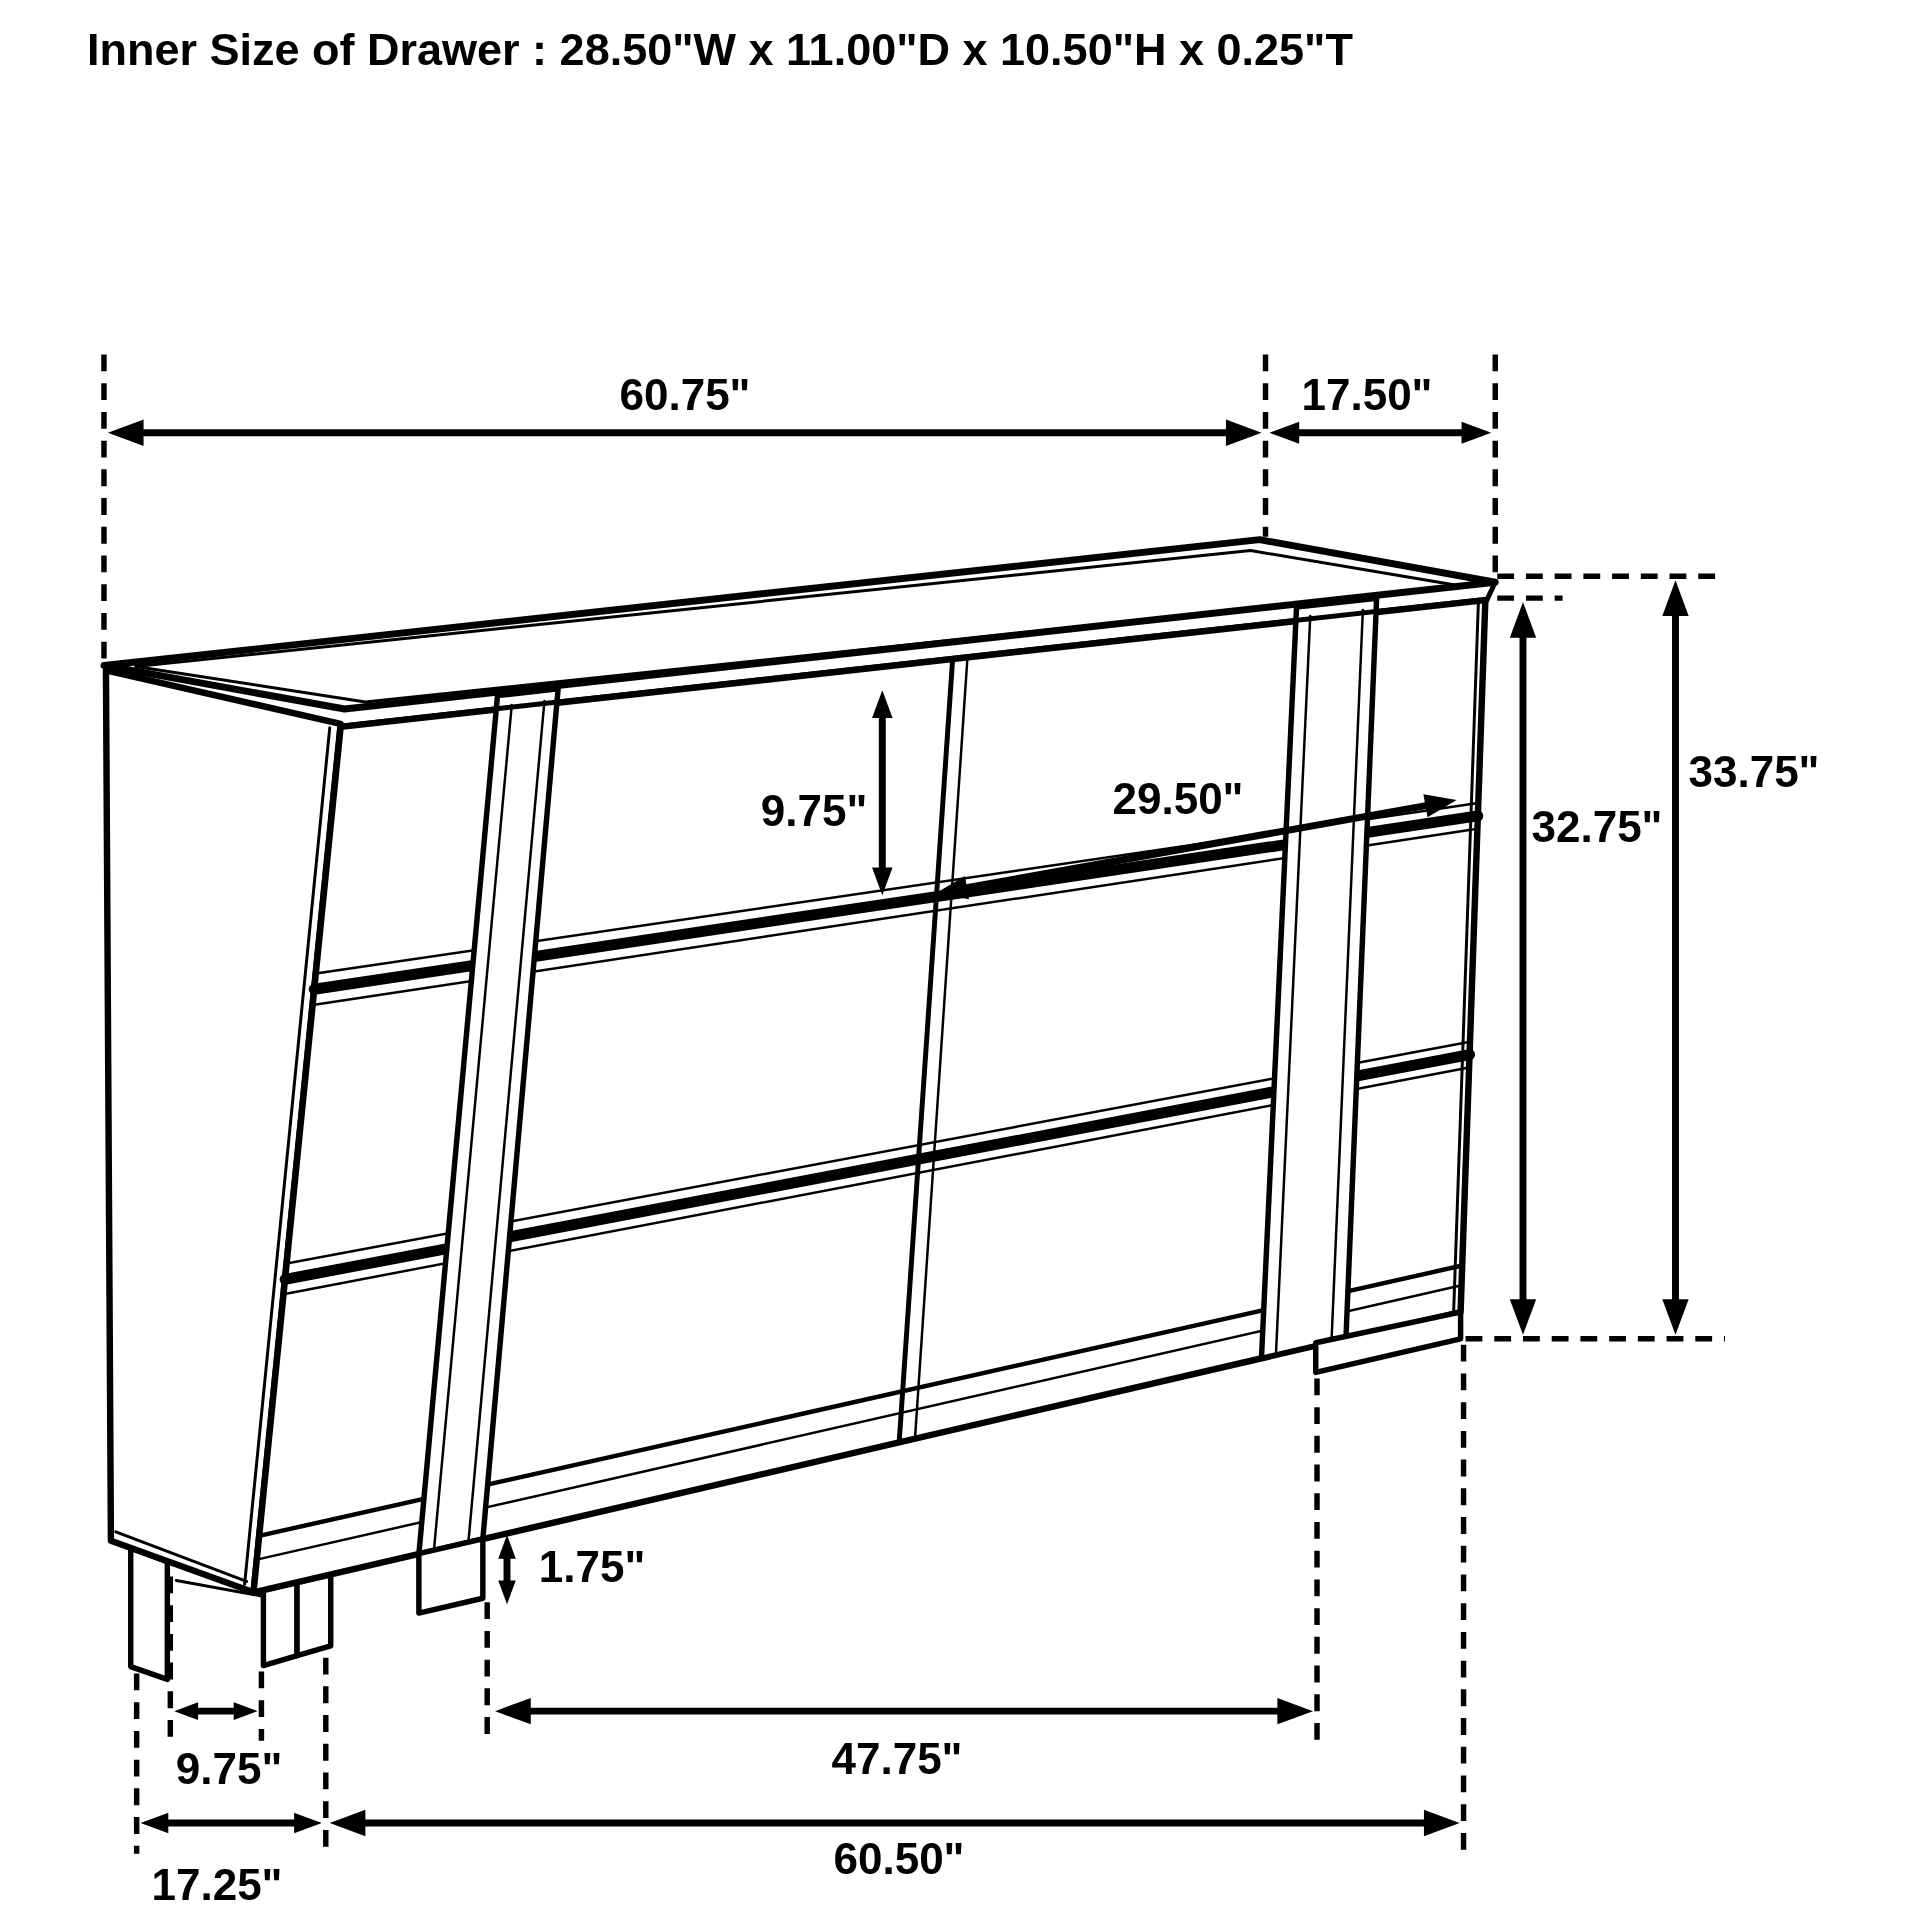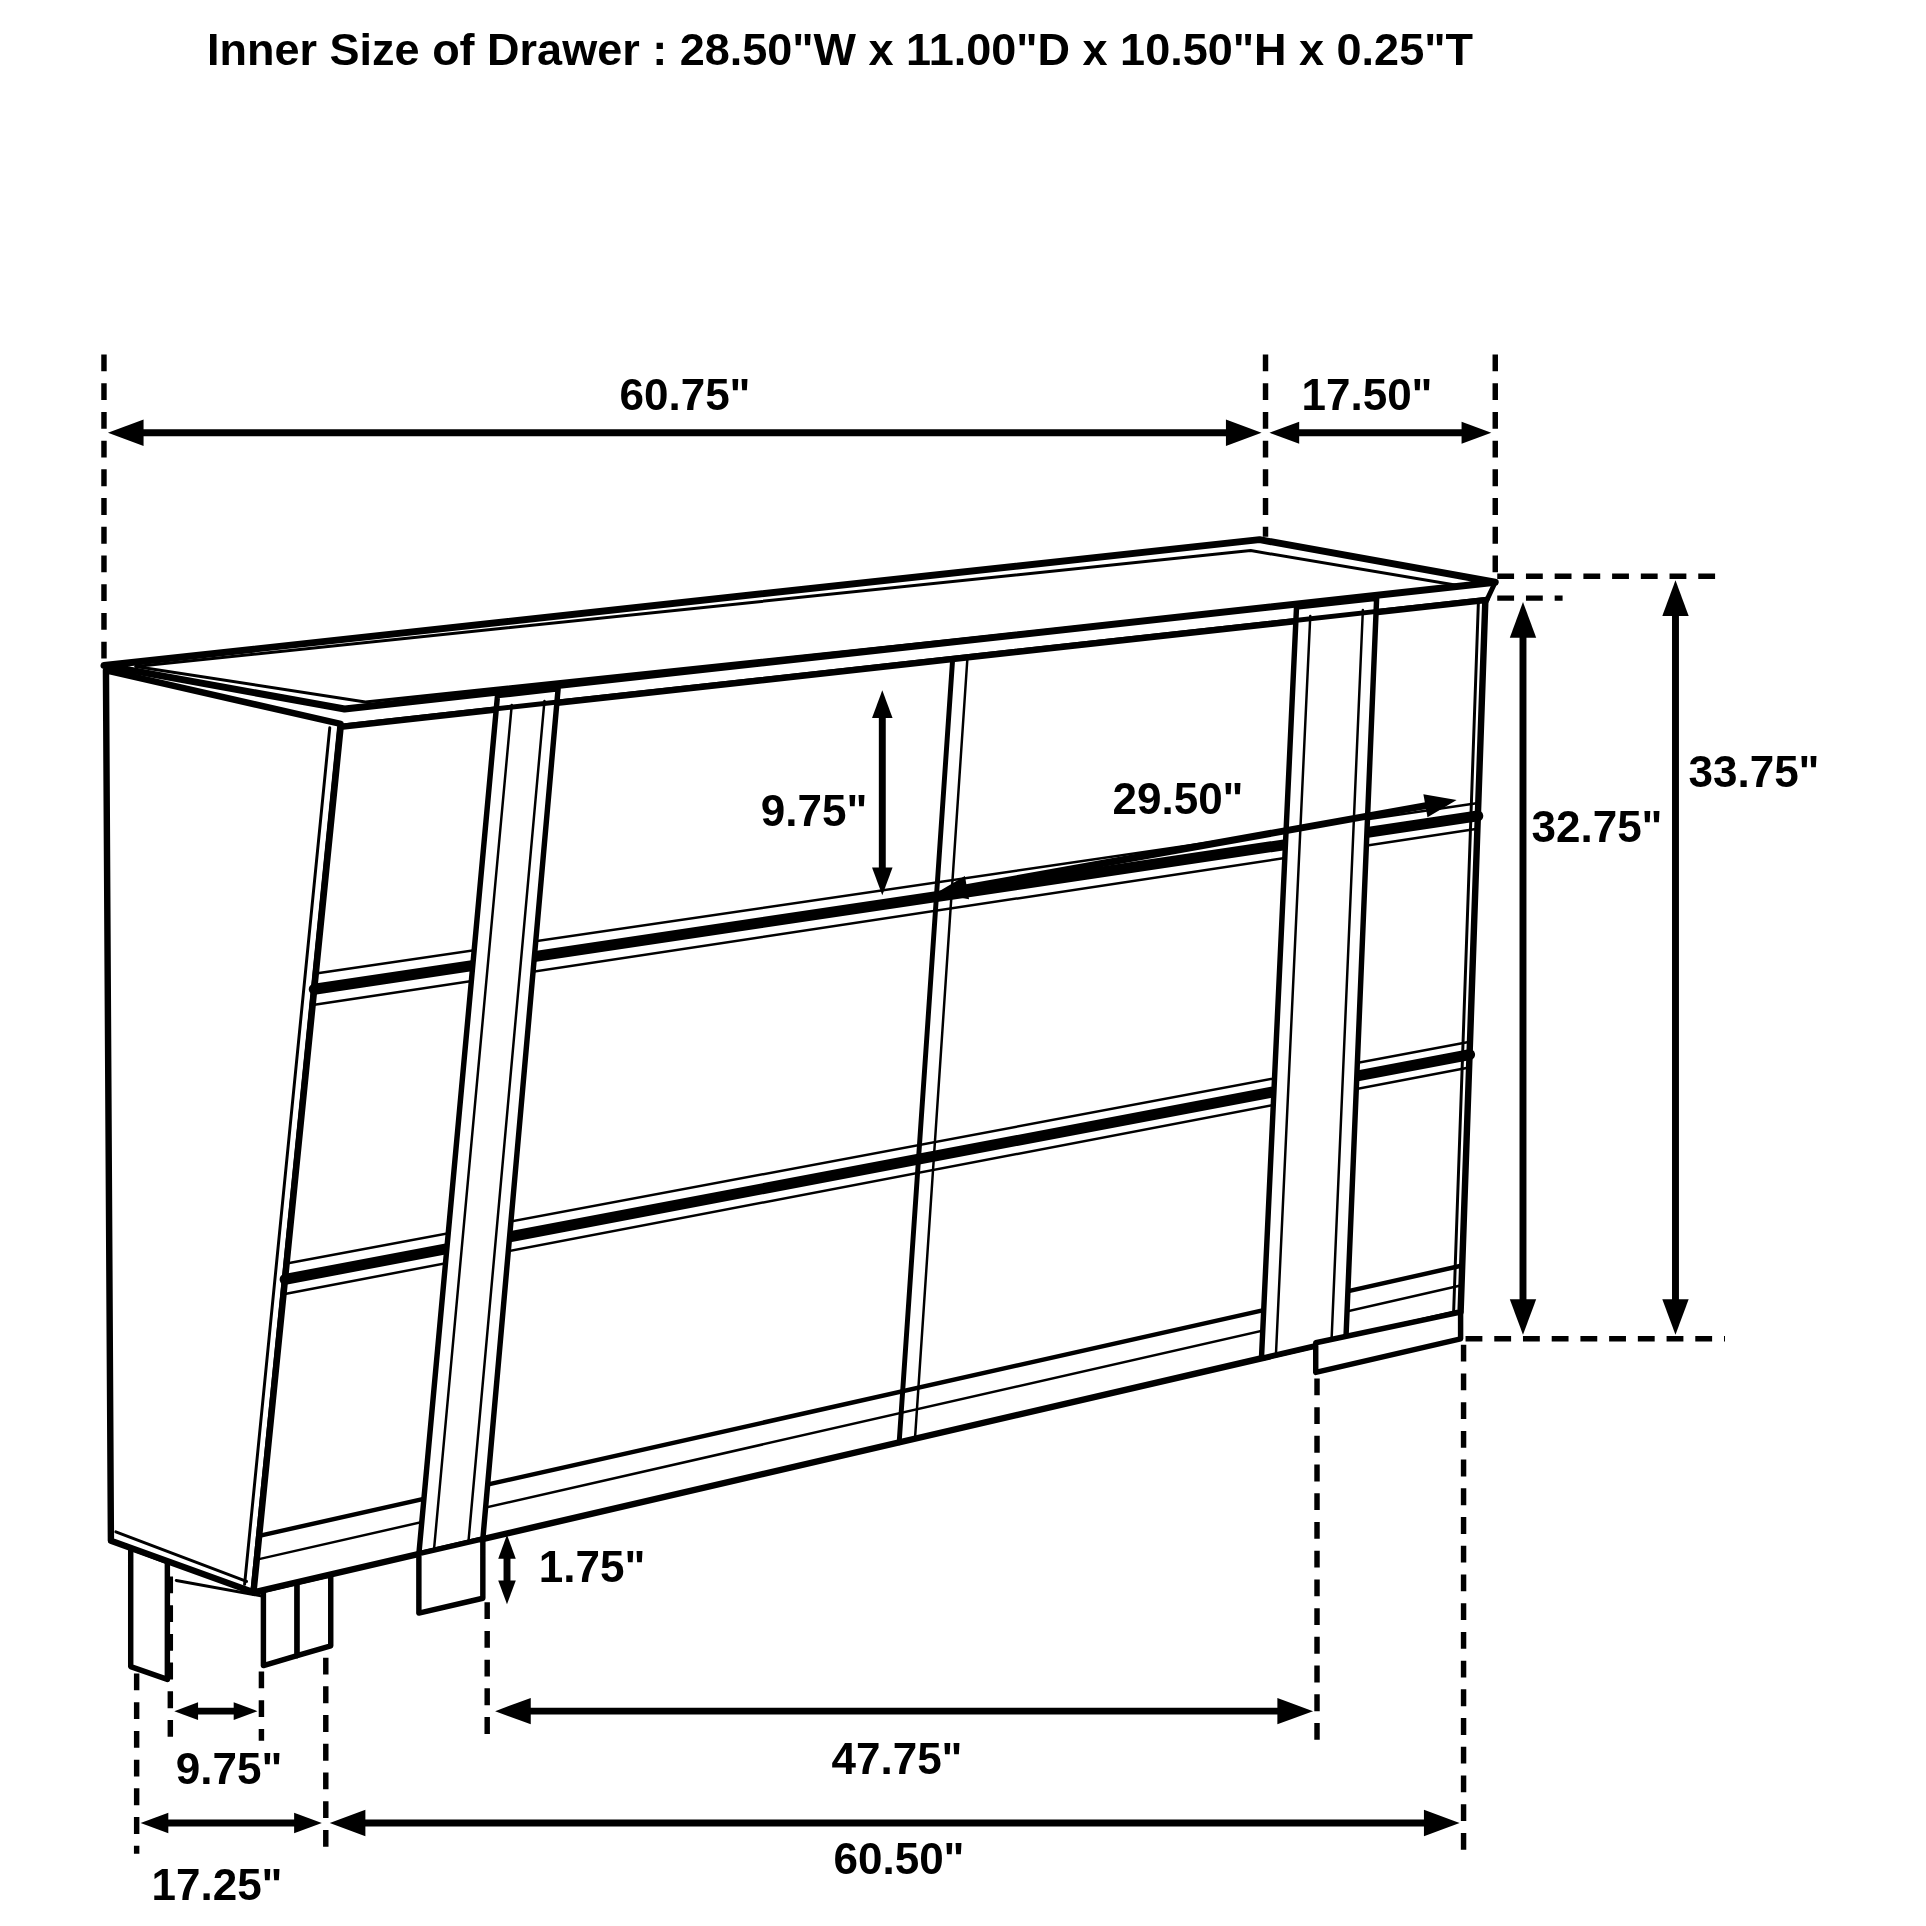--- a/index.html
+++ b/index.html
@@ -1,19 +1,18 @@
 <!DOCTYPE html>
 <html><head>
 <meta charset="utf-8">
 <style>
   html,body{margin:0;padding:0;background:#ffffff;}
   #stage{
     position:relative;width:1927px;height:1927px;background:#ffffff;overflow:hidden;
     font-family:"Liberation Sans", sans-serif;
-    text-align:right;
   }
   #drawing{position:absolute;left:0;top:0;}
   .title{
     position:absolute;left:87px;top:24px;width:1386px;
     font-size:45px;font-weight:bold;color:#000;letter-spacing:0px;white-space:nowrap;
   }
   .dim-label{
     position:absolute;transform:translate(-50%,-50%);
     font-size:44px;font-weight:bold;color:#000;white-space:nowrap;
   }

